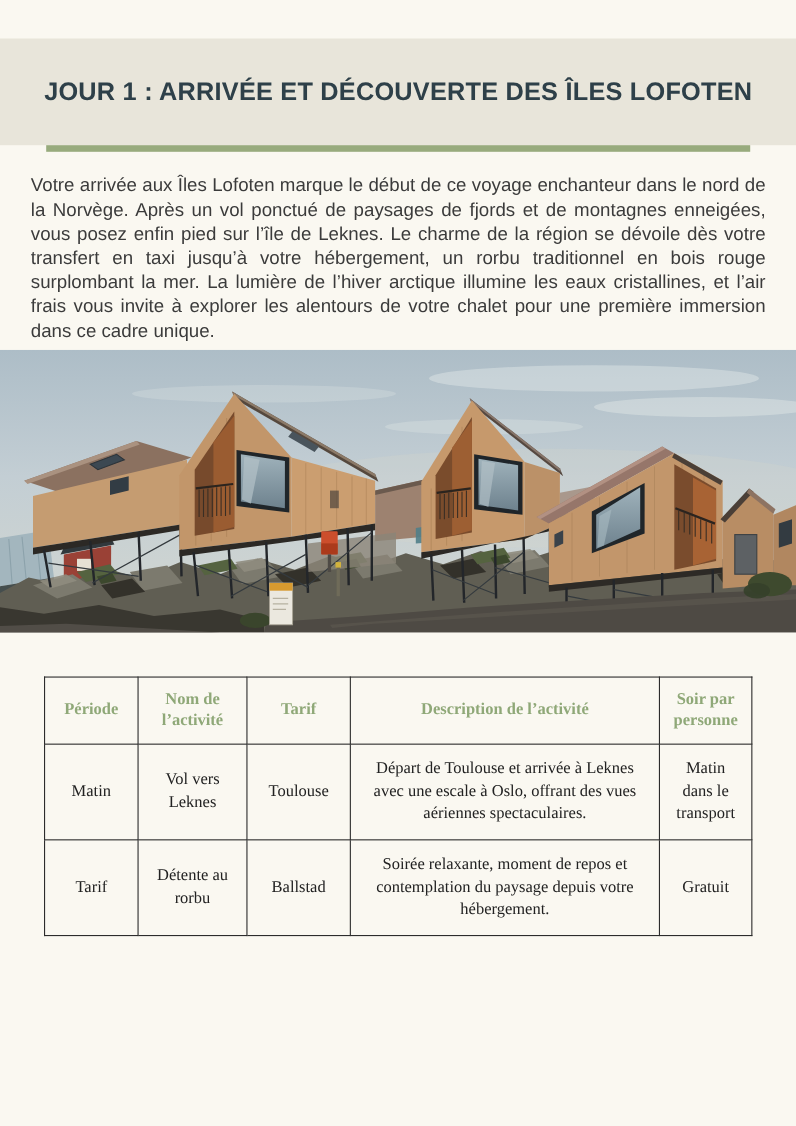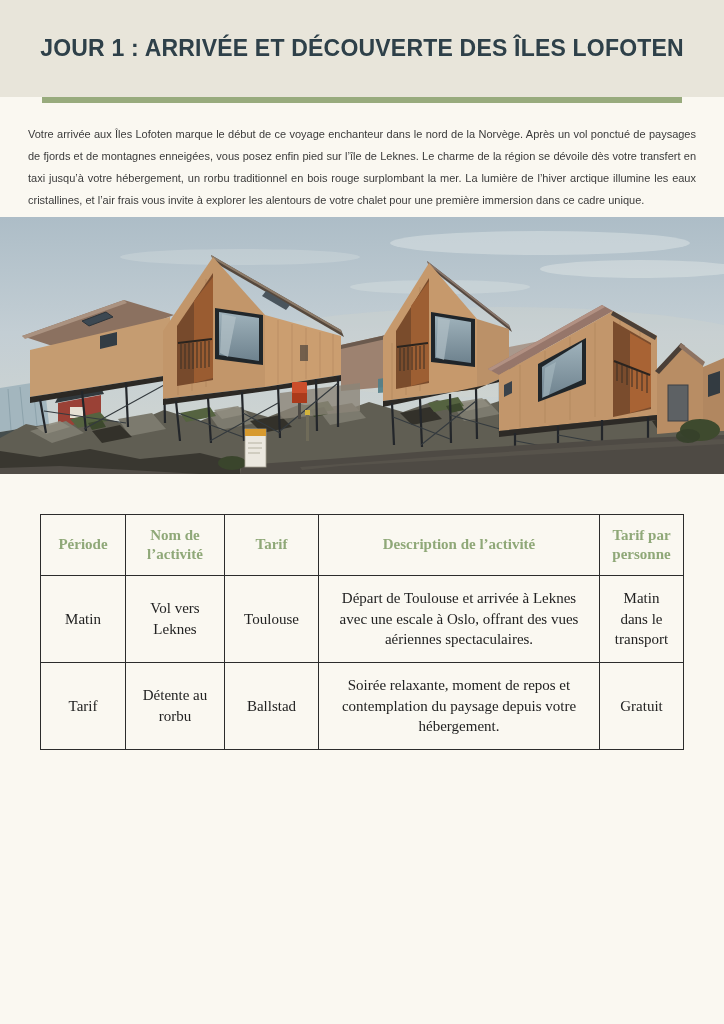--- a/index.html
+++ b/index.html
@@ -4,30 +4,30 @@
 <style>
   html, body { margin: 0; padding: 0; }
   body {
     width: 724px; height: 1024px; overflow: hidden;
     background: #faf8f1;
     font-family: "Liberation Sans", sans-serif;
     position: relative;
   }
   .band {
     height: 97px; background: #e8e5da;
-    display: flex; align-items: center; justify-content: center;
+    display: flex; align-items: center; justify-content: center; margin-top: 35px;
   }
   .title {
     margin: 0; font-size: 23px; font-weight: bold; color: #2e4049;
     letter-spacing: 0.2px; white-space: nowrap;
   }
   .divider { height: 6px; background: #98ab7d; margin: 0 42px; }
   .intro {
     margin: 20px 28px 0; text-align: justify;
-    font-size: 11px; line-height: 22px; color: #3b3b3b;
+    font-size: 17px; line-height: 22px; color: #3b3b3b;
   }
   .photo { margin-top: 6px; height: 257px; }
   .photo svg { display: block; width: 724px; height: 257px; }
   .table-wrap { margin: 40px 41px 0 40px; font-family: Liberation Serif, serif; }
   table { border-collapse: collapse; width: 643px; table-layout: fixed; }
   th, td { border: 1.3px solid #2c2c2c; text-align: center; vertical-align: middle; }
   th {
     height: 56px; font-size: 15px; font-weight: bold; color: #8fa878;
     line-height: 1.3; padding: 2px 6px;
   }
@@ -207,21 +207,21 @@
           <col style="width:94px">
           <col style="width:281px">
           <col style="width:84px">
       </colgroup>
       <thead>
         <tr>
           <th>Période</th>
           <th>Nom de l’activité</th>
           <th>Tarif</th>
           <th>Description de l’activité</th>
-          <th>Tarif par personne</th>
+          <th>Soir par personne</th>
         </tr>
       </thead>
       <tbody>
         <tr>
           <td>Matin</td>
           <td>Vol vers Leknes</td>
           <td>Toulouse</td>
           <td>Départ de Toulouse et arrivée à Leknes avec une escale à Oslo, offrant des vues aériennes spectaculaires.</td>
           <td>Matin dans le transport</td>
         </tr>

